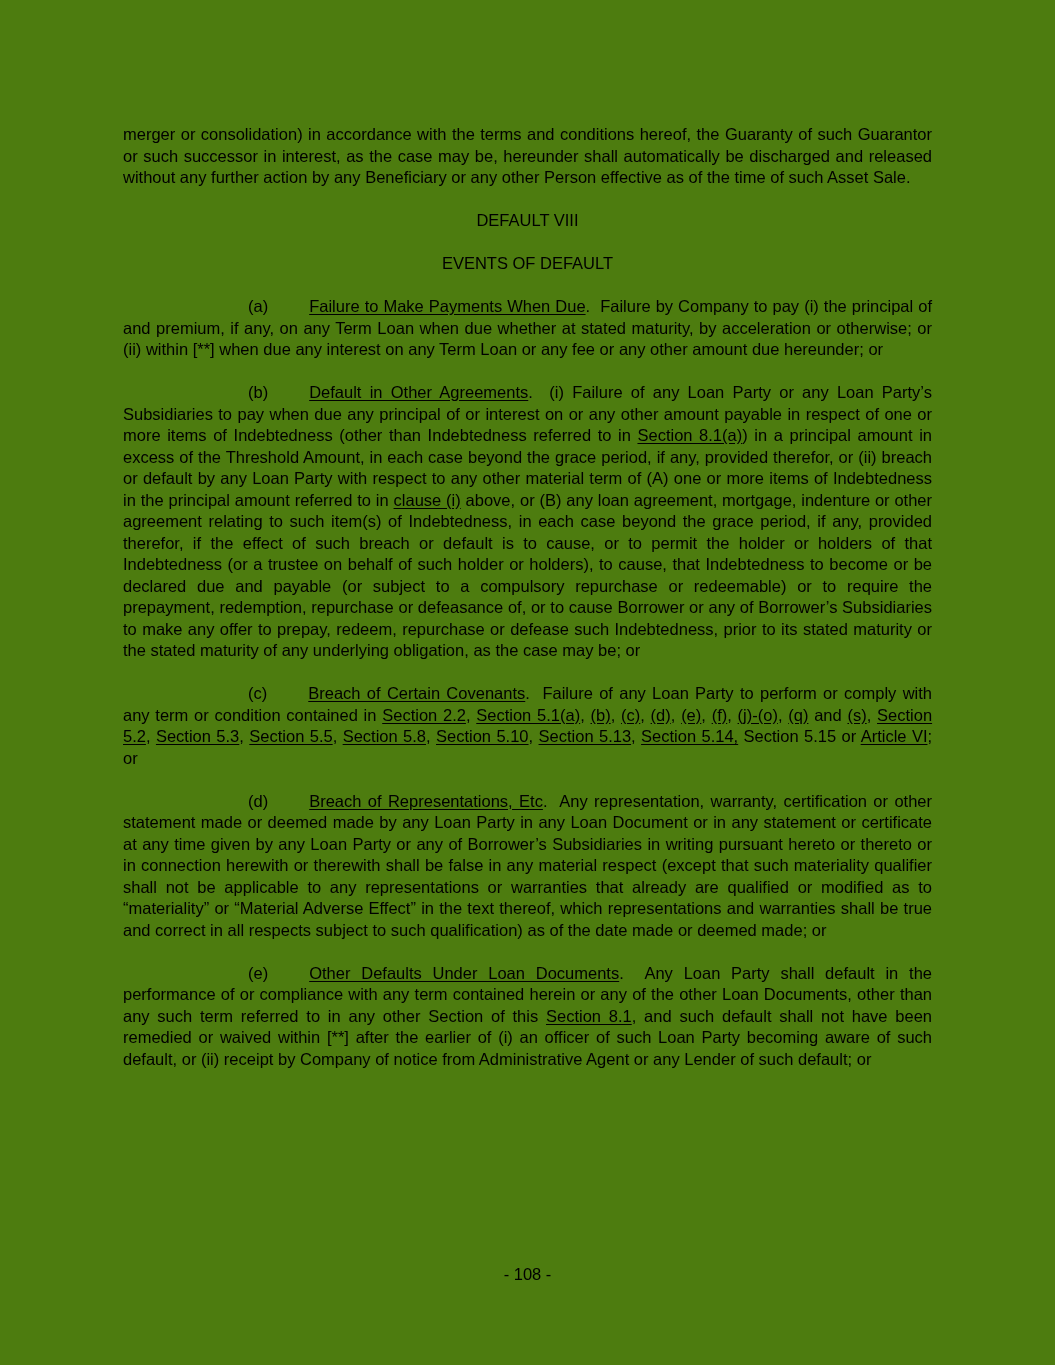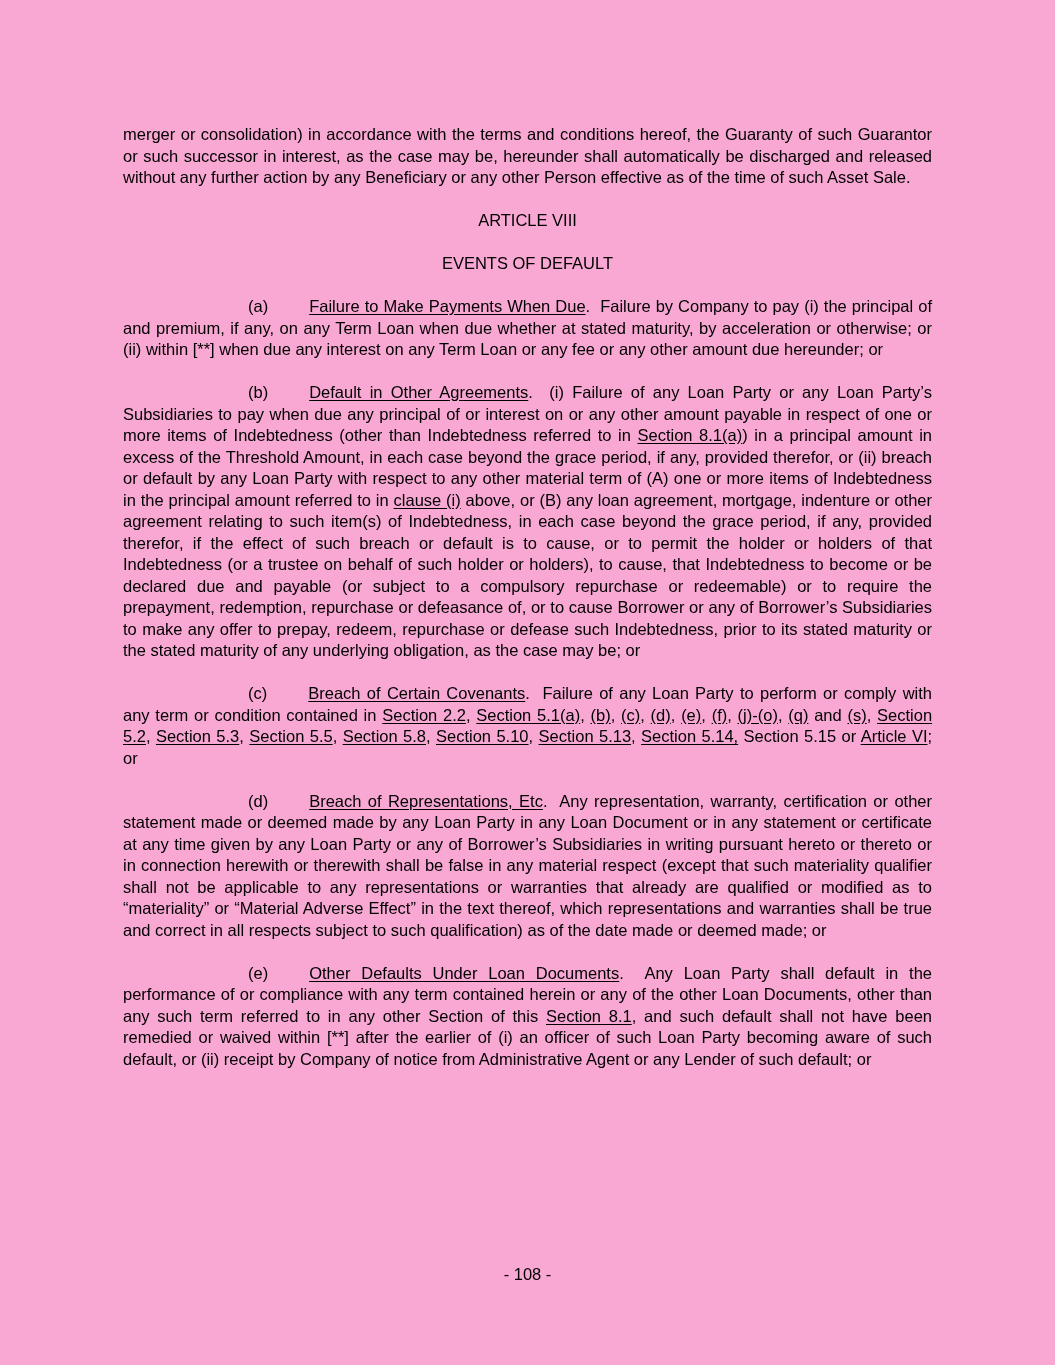--- a/index.html
+++ b/index.html
@@ -10,21 +10,21 @@
     height: 1365px;
     position: relative;
     overflow: hidden;
     font-family: "Liberation Sans", sans-serif;
     color: #000;
   }
   .page {
     position: absolute;
     inset: 0;
     padding: 124px 123px 0 123px;
-    background: #f9a8d4;
+    background: #4d7c0f;
   }
   .doc-body p {
     font-size: 16.5px;
     line-height: 21.5px;
     margin: 0 0 21.5px 0;
   }
   .para { text-align: justify; }
   .heading { text-align: center; }
   .indent-none { text-indent: 0; }
   .indent-section { text-indent: 63px; }
@@ -41,21 +41,21 @@
     line-height: 21.5px;
     margin-top: 16px;
   }
 </style>
 </head>
 <body>
 
 <div class="page">
   <main class="doc-body">
       <p class="para indent-none"><span>merger or consolidation) in accordance with the terms and conditions hereof, the Guaranty of such Guarantor or such successor in interest, as the case may be, hereunder shall automatically be discharged and released without any further action by any Beneficiary or any other Person effective as of the time of such Asset Sale.</span></p>
-      <p class="heading">ARTICLE VIII</p>
+      <p class="heading">DEFAULT VIII</p>
       <p class="heading">EVENTS OF DEFAULT</p>
       <p class="para indent-clause"><span>(a)</span><span class="tab"></span><span class="u">Failure to Make Payments When Due</span><span>.&nbsp; Failure by Company to pay (i) the principal of and premium, if any, on any Term Loan when due whether at stated maturity, by acceleration or otherwise; or (ii) within [**] when due any interest on any Term Loan or any fee or any other amount due hereunder; or</span></p>
       <p class="para indent-clause"><span>(b)</span><span class="tab"></span><span class="u">Default in Other Agreements</span><span>.&nbsp; (i) Failure of any Loan Party or any Loan Party’s Subsidiaries to pay when due any principal of or interest on or any other amount payable in respect of one or more items of Indebtedness (other than Indebtedness referred to in </span><span class="u">Section 8.1(a)</span><span>) in a principal amount in excess of the Threshold Amount, in each case beyond the grace period, if any, provided therefor, or (ii) breach or default by any Loan Party with respect to any other material term of (A) one or more items of Indebtedness in the principal amount referred to in </span><span class="u">clause (i)</span><span> above, or (B) any loan agreement, mortgage, indenture or other agreement relating to such item(s) of Indebtedness, in each case beyond the grace period, if any, provided therefor, if the effect of such breach or default is to cause, or to permit the holder or holders of that Indebtedness (or a trustee on behalf of such holder or holders), to cause, that Indebtedness to become or be declared due and payable (or subject to a compulsory repurchase or redeemable) or to require the prepayment, redemption, repurchase or defeasance of, or to cause Borrower or any of Borrower’s Subsidiaries to make any offer to prepay, redeem, repurchase or defease such Indebtedness, prior to its stated maturity or the stated maturity of any underlying obligation, as the case may be; or</span></p>
       <p class="para indent-clause"><span>(c)</span><span class="tab"></span><span class="u">Breach of Certain Covenants</span><span>.&nbsp; Failure of any Loan Party to perform or comply with any term or condition contained in </span><span class="u">Section 2.2</span><span>, </span><span class="u">Section 5.1(a)</span><span>, </span><span class="u">(b)</span><span>, </span><span class="u">(c)</span><span>, </span><span class="u">(d)</span><span>, </span><span class="u">(e)</span><span>, </span><span class="u">(f)</span><span>, </span><span class="u">(j)-(o)</span><span>, </span><span class="u">(q)</span><span> and </span><span class="u">(s)</span><span>, </span><span class="u">Section 5.2</span><span>, </span><span class="u">Section 5.3</span><span>, </span><span class="u">Section 5.5</span><span>, </span><span class="u">Section 5.8</span><span>, </span><span class="u">Section 5.10</span><span>, </span><span class="u">Section 5.13</span><span>, </span><span class="u">Section 5.14,</span><span> Section 5.15 or </span><span class="u">Article VI</span><span>; or</span></p>
       <p class="para indent-clause"><span>(d)</span><span class="tab"></span><span class="u">Breach of Representations, Etc</span><span>.&nbsp; Any representation, warranty, certification or other statement made or deemed made by any Loan Party in any Loan Document or in any statement or certificate at any time given by any Loan Party or any of Borrower’s Subsidiaries in writing pursuant hereto or thereto or in connection herewith or therewith shall be false in any material respect (except that such materiality qualifier shall not be applicable to any representations or warranties that already are qualified or modified as to “materiality” or “Material Adverse Effect” in the text thereof, which representations and warranties shall be true and correct in all respects subject to such qualification) as of the date made or deemed made; or</span></p>
       <p class="para indent-clause"><span>(e)</span><span class="tab"></span><span class="u">Other Defaults Under Loan Documents</span><span>.&nbsp; Any Loan Party shall default in the performance of or compliance with any term contained herein or any of the other Loan Documents, other than any such term referred to in any other Section of this </span><span class="u">Section 8.1</span><span>, and such default shall not have been remedied or waived within [**] after the earlier of (i) an officer of such Loan Party becoming aware of such default, or (ii) receipt by Company of notice from Administrative Agent or any Lender of such default; or</span></p>
     </main>
   <div class="footer">- 108 -</div>
 </div>
 

